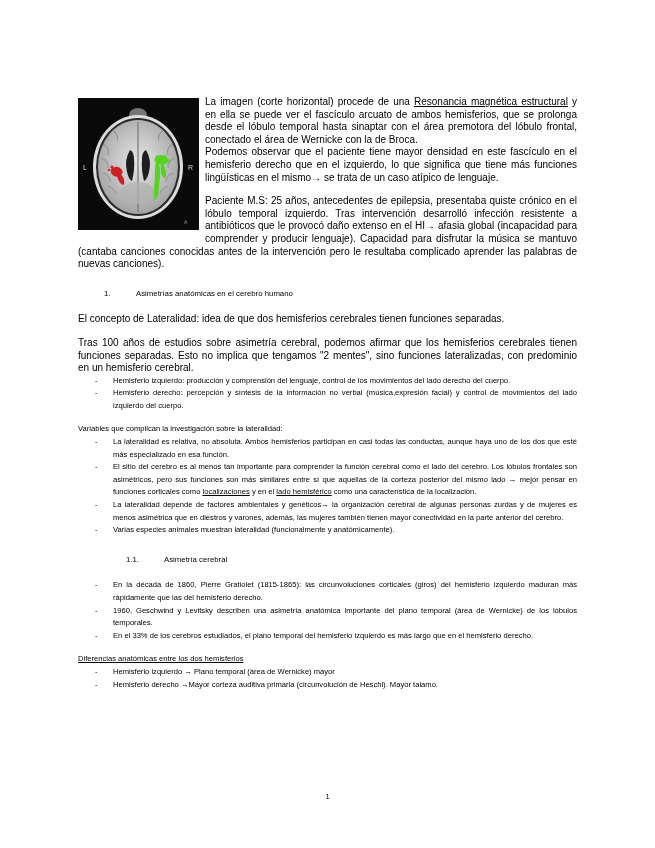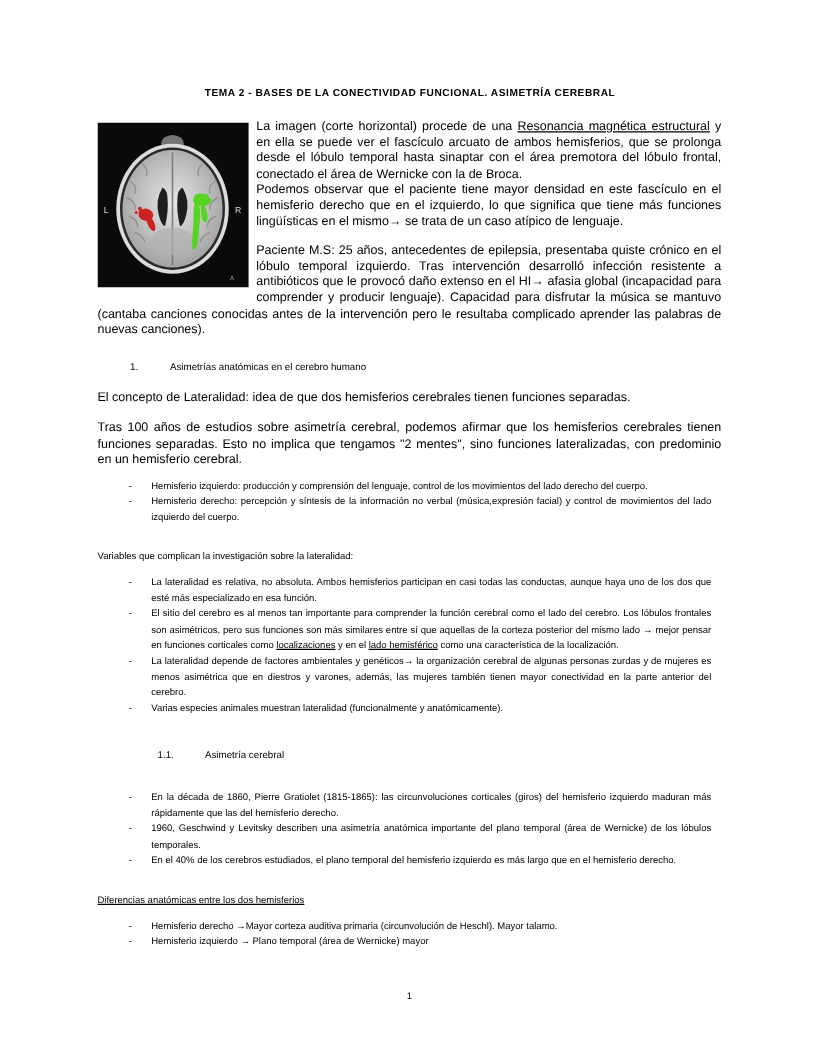--- a/index.html
+++ b/index.html
@@ -71,21 +71,21 @@
   .h2num {
     margin: 0;
     font-size: 7.8px;
     line-height: 12.6px;
     padding-left: 48px;
   }
   .h2num .num { display: inline-block; width: 38px; }
   
   ul.dash {
     list-style: none;
-    margin: 8px;
+    margin: 0;
     padding: 0;
   }
   ul.dash > li {
     position: relative;
     padding-left: 35px;
     font-size: 7.6px;
     line-height: 12.6px;
     text-align: justify;
     text-justify: inter-word;
     margin: 0;
@@ -114,21 +114,20 @@
     text-align: center;
     font-size: 7.6px;
     line-height: 10px;
   }
 </style>
 </head>
 <body>
 
 <div id="page">
 
-  <div class="doc-title">TEMA 2 - BASES DE LA CONECTIVIDAD FUNCIONAL. ASIMETRÍA CEREBRAL</div>
 
   <div class="content">
 
     <div class="mri-figure">
       <svg class="mri-canvas" viewBox="0 0 121 132">
         <defs>
           <radialGradient id="skullGrad" cx="50%" cy="48%" r="58%">
             <stop offset="0%" stop-color="#f2f2f2"></stop>
             <stop offset="62%" stop-color="#b8b8b8"></stop>
             <stop offset="100%" stop-color="#8a8a8a"></stop>
@@ -228,29 +227,29 @@
 
     <div class="spacer-lg"></div>
 
     <p class="h2num"><span class="num">1.1.</span><span>Asimetría cerebral</span></p>
 
     <div class="spacer-md"></div>
 
     <ul class="dash">
       <li>En la década de 1860, Pierre Gratiolet (1815-1865): las circunvoluciones corticales (giros) del hemisferio izquierdo maduran más rápidamente que las del hemisferio derecho.</li>
       <li>1960, Geschwind y Levitsky describen una asimetría anatómica importante del plano temporal  (área de Wernicke) de los lóbulos temporales.</li>
-      <li>En el 40% de los cerebros estudiados, el plano temporal del hemisferio izquierdo es más largo que en el hemisferio derecho.</li>
+      <li>En el 33% de los cerebros estudiados, el plano temporal del hemisferio izquierdo es más largo que en el hemisferio derecho.</li>
     </ul>
 
     <div class="spacer-sm"></div>
 
     <p class="lead u">Diferencias anatómicas entre los dos hemisferios</p>
 
     <ul class="dash">
+      <li>Hemisferio izquierdo → Plano temporal (área de Wernicke) mayor</li>
       <li>Hemisferio derecho →Mayor corteza auditiva primaria (circunvolución de Heschl). Mayor talamo.</li>
-      <li>Hemisferio izquierdo → Plano temporal (área de Wernicke) mayor</li>
     </ul>
 
   </div>
 
   <div class="page-number">1</div>
 
 </div>
 
 </body></html>

